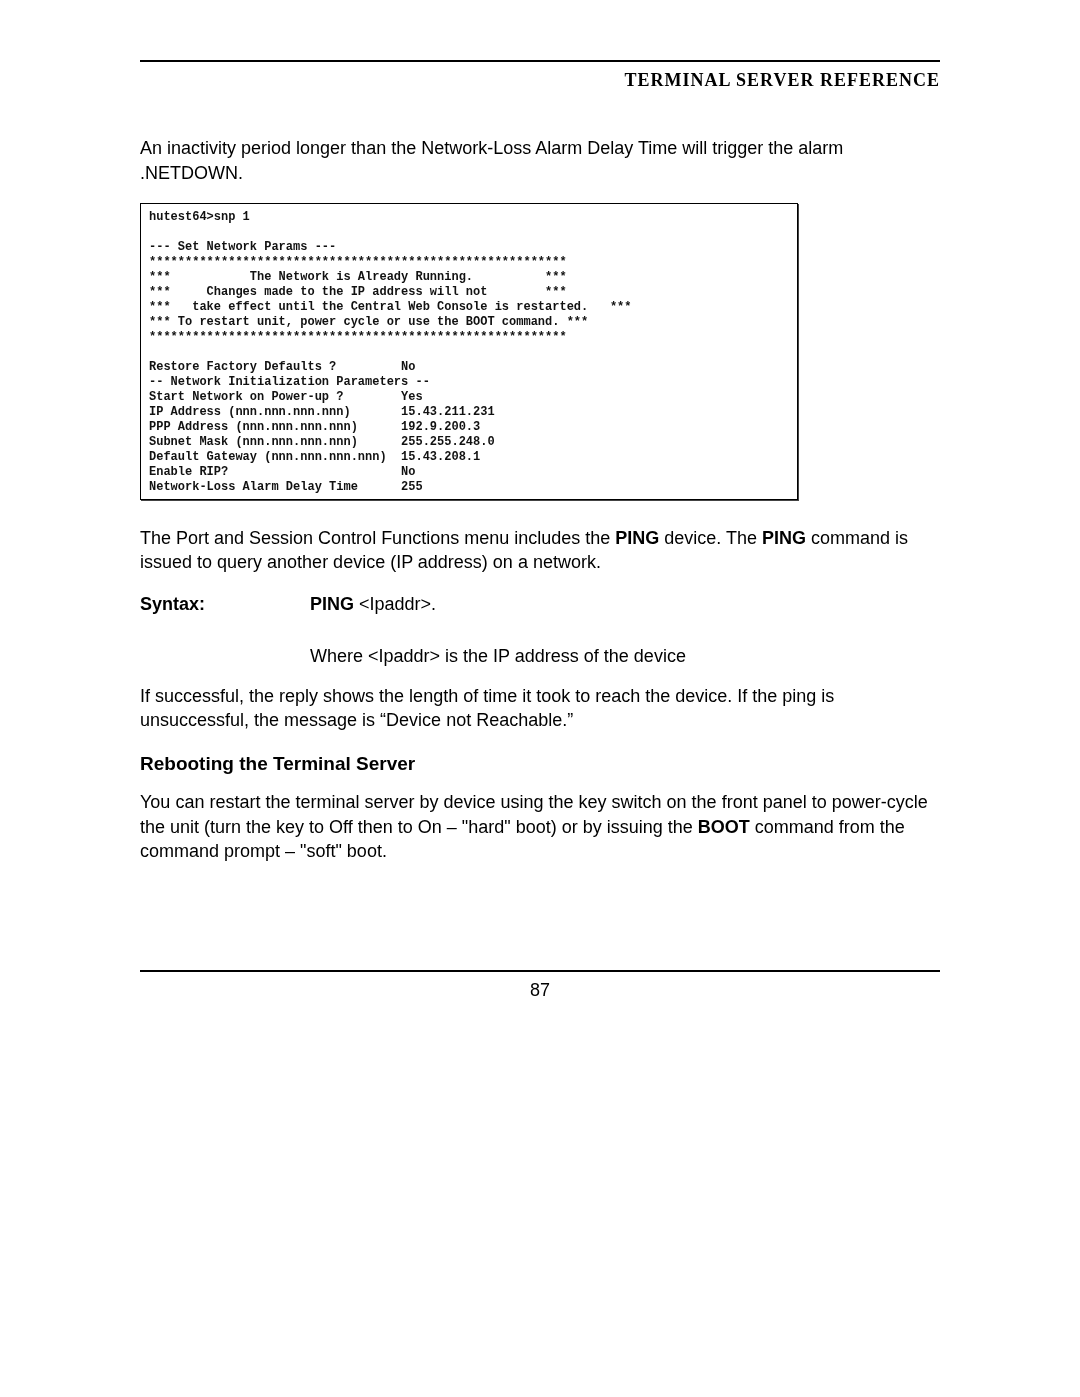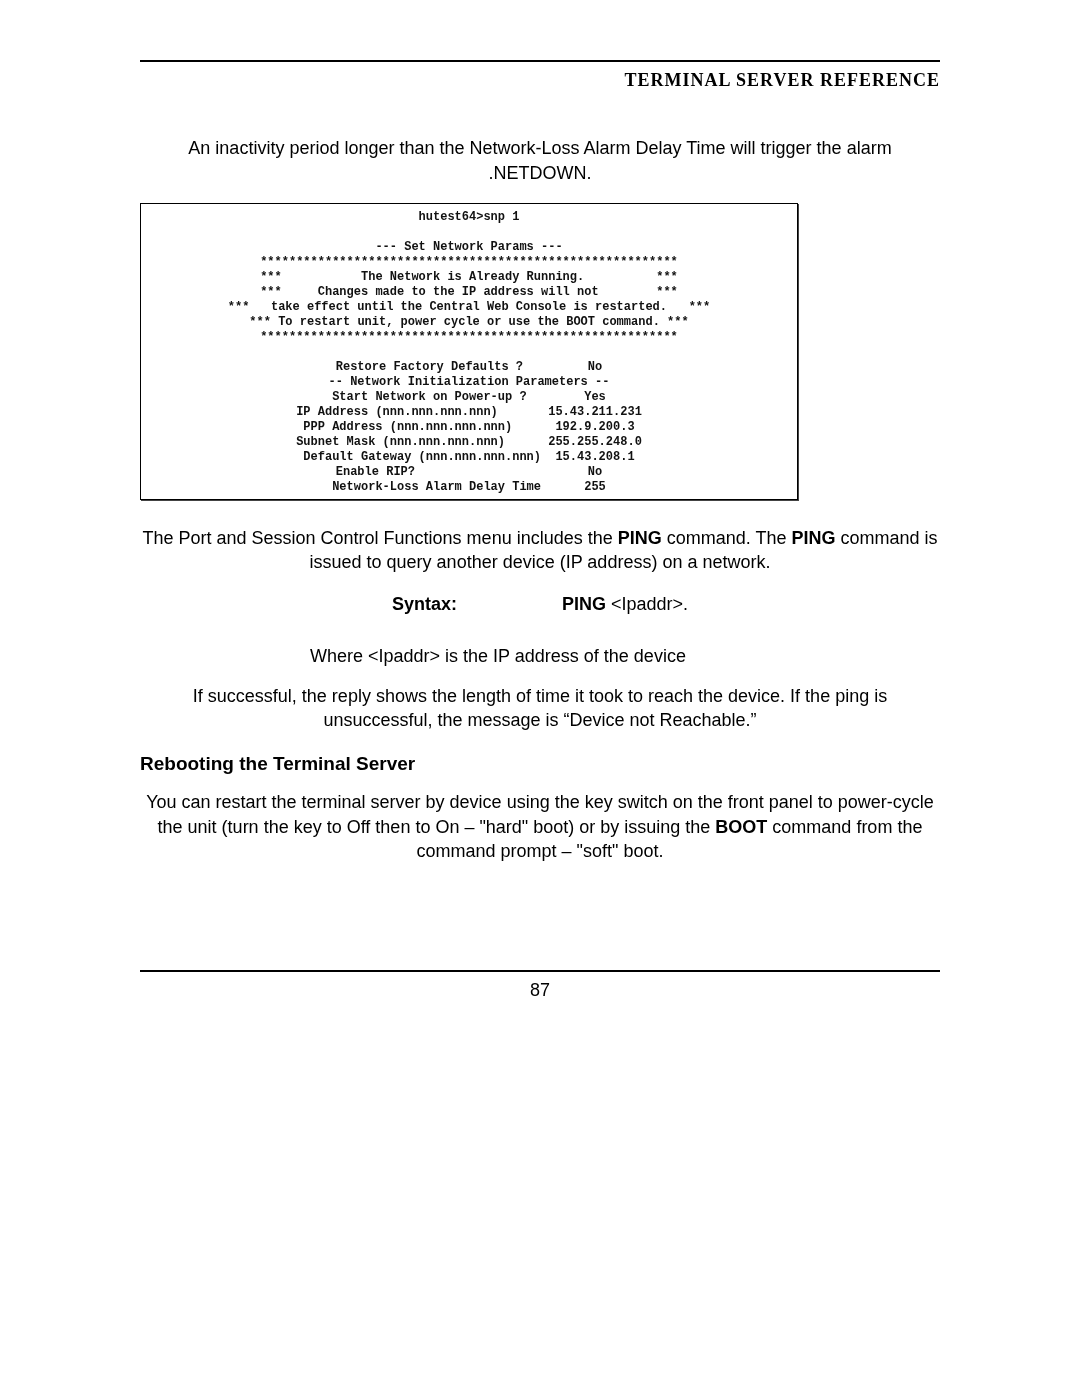--- a/index.html
+++ b/index.html
@@ -1,24 +1,24 @@
 <!DOCTYPE html>
 <html><head>
 <meta charset="utf-8">
 <style>
   html,body{margin:0;padding:0;background:#fff;color:#000;}
   body{font-family:Arial,Helvetica,sans-serif;font-size:18px;line-height:1.35;}
   .page{width:1080px;height:1397px;box-sizing:border-box;padding:60px 140px 0 140px;position:relative;}
   .header-rule{border-top:2px solid #000;width:100%;margin:0;}
   .header-title{font-family:Georgia,"Times New Roman",serif;font-weight:bold;font-size:18px;letter-spacing:1px;text-align:right;margin:6px 0 44px 0;}
-  .para{margin:0 0 18px 0;text-align:center;}
-  .terminal{width:640px;border:1px solid #000;box-shadow:1px 1px 0 #444;background:#fff;padding:6px 8px 4px 8px;margin:8px 0 26px 0;text-align:center;}
+  .para{margin:0 0 18px 0;}
+  .terminal{width:640px;border:1px solid #000;box-shadow:1px 1px 0 #444;background:#fff;padding:6px 8px 4px 8px;margin:8px 0 26px 0;}
   .terminal pre{margin:0;font-family:"Courier New",Courier,monospace;font-size:12px;line-height:1.25;white-space:pre;font-weight:bold;color:#111;}
   h2.section{font-weight:bold;font-size:19px;margin:18px 0 14px 0;}
-  .syntax-row{display:flex;margin:14px 0;justify-content:center;}
+  .syntax-row{display:flex;margin:14px 0;}
   .syntax-label{font-weight:bold;width:170px;flex:none;}
   .syntax-body{}
   .syntax-note{margin-left:170px;margin-top:27px;margin-bottom:16px;}
   .footer{position:absolute;left:140px;right:140px;bottom:395px;}
   .footer-rule{border-top:2px solid #000;width:100%;margin:0 0 6px 0;}
   .footer-num{text-align:center;font-size:18px;}
   .b{font-weight:bold;}
 </style>
 </head>
 <body>
@@ -47,21 +47,21 @@
 IP Address (nnn.nnn.nnn.nnn)       15.43.211.231
 PPP Address (nnn.nnn.nnn.nnn)      192.9.200.3
 Subnet Mask (nnn.nnn.nnn.nnn)      255.255.248.0
 Default Gateway (nnn.nnn.nnn.nnn)  15.43.208.1
 Enable RIP?                        No
 Network-Loss Alarm Delay Time      255</pre>
   </div>
 
 
   <p class="para">
-    <span>The Port and Session Control Functions menu includes the </span><span class="b">PING</span><span> command. The </span><span class="b">PING</span><span> command is issued to query another device (IP address) on a network.</span>
+    <span>The Port and Session Control Functions menu includes the </span><span class="b">PING</span><span> device. The </span><span class="b">PING</span><span> command is issued to query another device (IP address) on a network.</span>
   </p>
 
   <div class="syntax-row">
     <div class="syntax-label">Syntax:</div>
     <div class="syntax-body">
       <span class="b">PING</span><span> &lt;Ipaddr&gt;.</span>
     </div>
   </div>
   <div class="syntax-note">Where &lt;Ipaddr&gt; is the IP address of the device</div>
 

